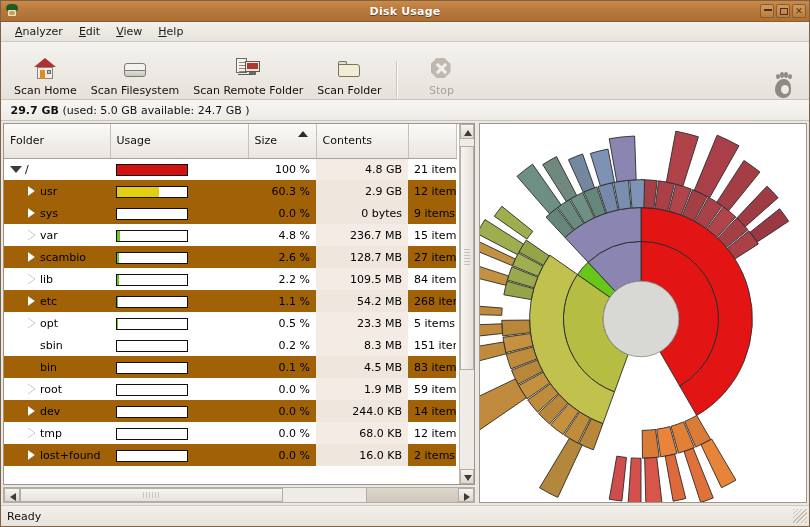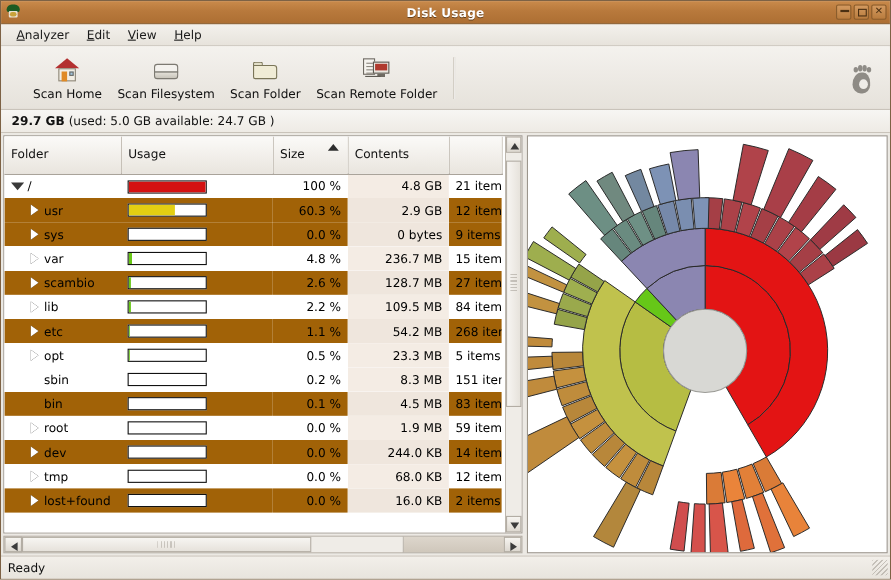--- a/index.html
+++ b/index.html
@@ -34,23 +34,23 @@
   .winbtn .mx{left:3px;top:3px;width:8px;height:7px;border:1px solid #4a2f12;box-sizing:border-box;background:none;position:absolute;}
 
   
   .menubar{height:19px;flex:0 0 19px;display:flex;align-items:center;
     background:linear-gradient(to bottom,#f3f1ec,#e7e3dc);
     border-bottom:1px solid #cfc9c0;padding-left:6px;}
   .menuitem{padding:2px 8px;font-size:11px;color:#1a1a1a;cursor:default;}
   .menuitem u{text-decoration:underline;}
 
   
-  .toolbar{height:57px;flex:0 0 57px;display:flex;align-items:center;
+  .toolbar{height:57px;flex:0 0 57px;display:flex;align-items:flex-end;
     background:linear-gradient(to bottom,#f4f2ee,#e6e2db);
-    border-bottom:1px solid #c9c3ba;padding-left:22px;position:relative;}
+    border-bottom:1px solid #c9c3ba;padding-left:6px;position:relative;}
   .tbtn{display:flex;flex-direction:column;align-items:center;justify-content:center;
     min-width:60px;padding:2px 7px;cursor:default;}
   .tbtn .lbl{font-size:11px;margin-top:3px;color:#111;white-space:nowrap;}
   .tbtn.disabled .lbl{color:#a7a39c;}
   .ticon{width:28px;height:26px;position:relative;}
   .tbsep{width:1px;height:38px;background:#cdc7be;margin:0 7px;border-right:1px solid #fbfaf8;}
   .gnomefoot{margin-left:auto;margin-right:12px;width:26px;height:30px;position:relative;opacity:.72;}
 
   
   .h-roof{position:absolute;left:3px;top:3px;width:0;height:0;
@@ -229,41 +229,49 @@
     </div>
     <div class="tbtn">
       <div class="ticon">
         <div class="d-top"></div>
           <div class="d-bot"></div>
       </div>
       <div class="lbl">Scan Filesystem</div>
     </div>
     <div class="tbtn">
       <div class="ticon">
-        <div class="f-tab"></div>
-          <div class="f-body"></div>
-      </div>
-      <div class="lbl">Scan Folder</div>
-    </div>
-    <div class="tbtn">
-      <div class="ticon">
         <div class="r-doc">
             <i style="top:3px"></i>
             <i style="top:6px"></i>
             <i style="top:9px"></i>
             <i style="top:12px"></i>
           </div>
         <div class="r-mon"></div>
           <div class="r-scr"></div>
           <div class="r-stand"></div>
           <div class="r-wire"></div>
       </div>
       <div class="lbl">Scan Remote Folder</div>
     </div>
+    <div class="tbtn">
+      <div class="ticon">
+        <div class="f-tab"></div>
+          <div class="f-body"></div>
+      </div>
+      <div class="lbl">Scan Folder</div>
+    </div>
     <div class="tbsep"></div>
+    <div class="tbtn disabled">
+      <div class="ticon">
+        <div class="s-oct"></div>
+          <div class="s-x1"></div>
+          <div class="s-x2"></div>
+      </div>
+      <div class="lbl">Stop</div>
+    </div>
     <div class="gnomefoot">
       <div class="gf-sole"></div>
       <div class="gf-t" style="left:5px;top:5px;width:4px;height:5px;"></div>
       <div class="gf-t" style="left:9px;top:3px;width:4px;height:6px;"></div>
       <div class="gf-t" style="left:13px;top:3px;width:4px;height:6px;"></div>
       <div class="gf-t" style="left:17px;top:5px;width:4px;height:5px;"></div>
       <div class="gf-hole"></div>
     </div>
   </div>
 

